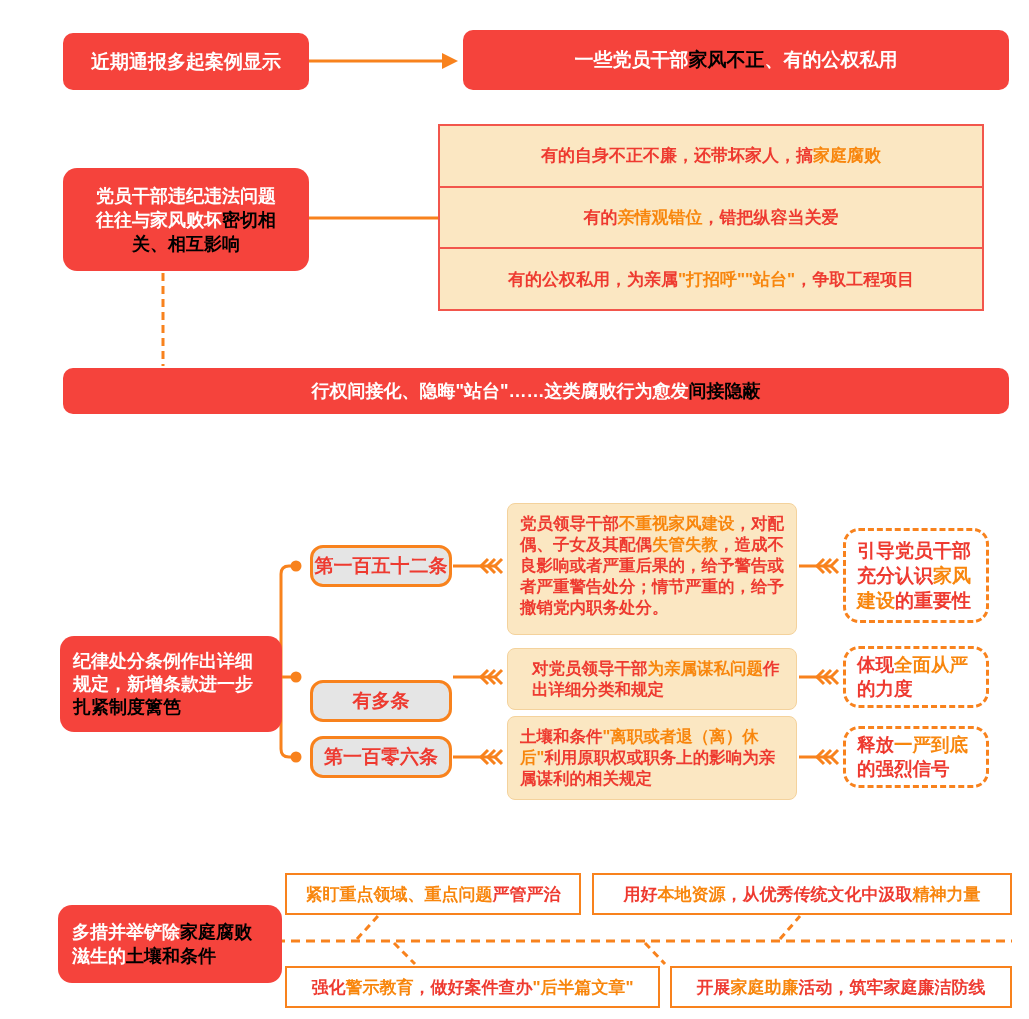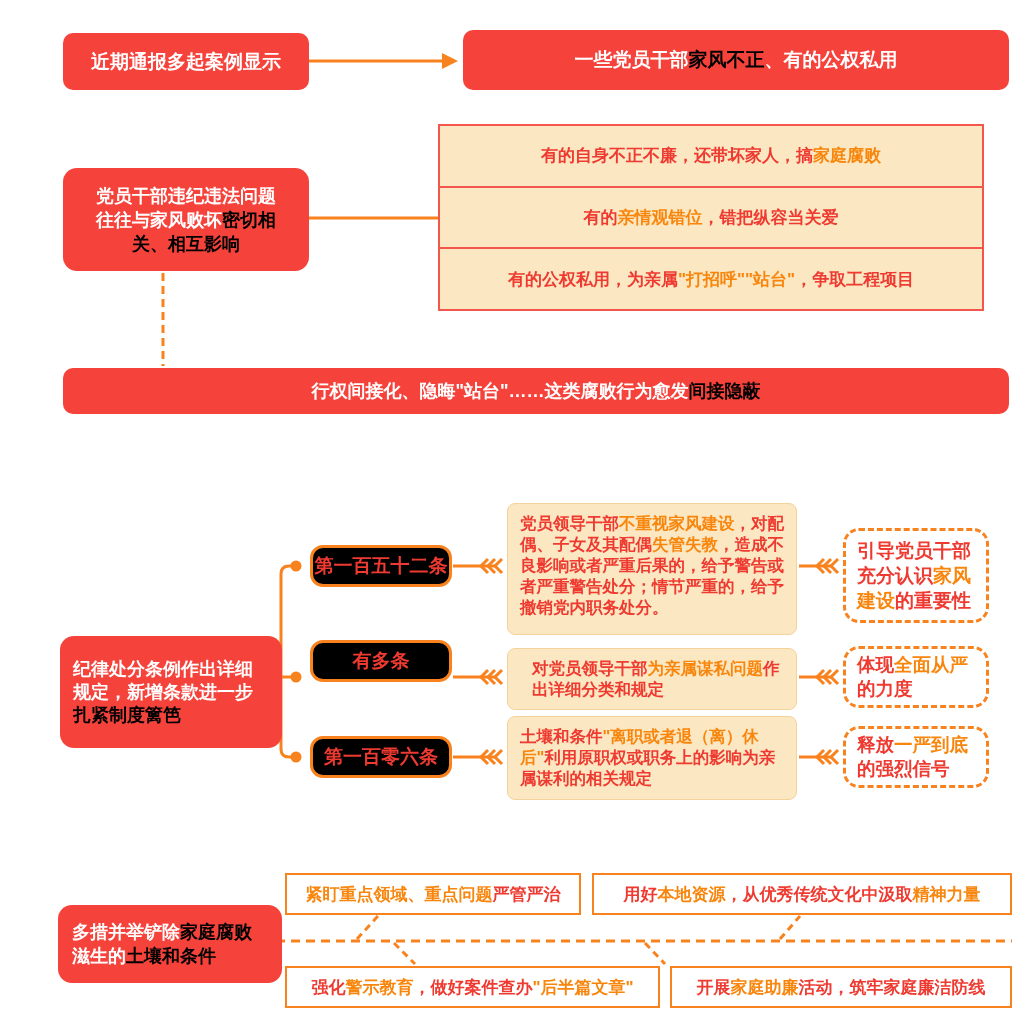--- a/index.html
+++ b/index.html
@@ -22,27 +22,27 @@
   
   .box-c { left:55px; top:168px; width:246px; height:103px; font-size:18px; border-radius:14px; padding:0 28px; line-height:24px; }
   .stack { left:438px; top:124px; width:546px; height:187px; z-index:2; position:absolute;
            background:#FBE7C2; border:2px solid #F2564C; display:flex; flex-direction:column; }
   .stack-row { flex:1; display:flex; align-items:center; justify-content:center; text-align:center;
                font-weight:bold; font-size:17px; border-bottom:2px solid #F2564C; }
   .stack-row:last-child { border-bottom:none; }
   .banner { left:55px; top:368px; width:946px; height:46px; font-size:18px; }
 
   
-  .box-d { left:52px; top:636px; width:222px; height:112px; font-size:18px; border-radius:14px;
+  .box-d { left:52px; top:636px; width:222px; height:96px; font-size:18px; border-radius:14px;
            padding:0 13px; line-height:23px; }
-  .clause { position:absolute; z-index:2; background:#000000; border:3px solid #F8821D; border-radius:13px;
+  .clause { position:absolute; z-index:2; background:#e5e5e5; border:3px solid #F8821D; border-radius:13px;
             color:#EE3A30; font-weight:bold; font-size:19px; display:flex; align-items:center;
             justify-content:center; width:142px; height:42px; }
   .clause-1 { left:310px; top:545px; }
-  .clause-2 { left:310px; top:640px; }
+  .clause-2 { left:310px; top:680px; }
   .clause-3 { left:310px; top:736px; }
   .cream { position:absolute; z-index:2; background:#FBE7C2; border:1px solid #F4D29C; border-radius:8px;
            font-weight:bold; font-size:16.5px; line-height:21px; padding:9px 12px; color:#EE3A30; }
   .cream-1 { left:507px; top:503px; width:290px; min-height:132px; }
   .cream-2 { left:507px; top:648px; width:290px; min-height:60px;padding-left:24px; }
   .cream-3 { left:507px; top:716px; width:290px; min-height:84px; }
   .dashed-box { position:absolute; z-index:2; background:#fff; border:3px dashed #F8821D; border-radius:16px;
                 color:#EE3A30; font-weight:bold; display:flex; align-items:center; }
   .dash-1 { left:843px; top:528px; width:146px; height:95px; font-size:19px; line-height:25px; padding:0 11px; }
   .dash-2 { left:843px; top:646px; width:146px; height:62px; font-size:18.5px; line-height:24px; padding:0 11px; }

